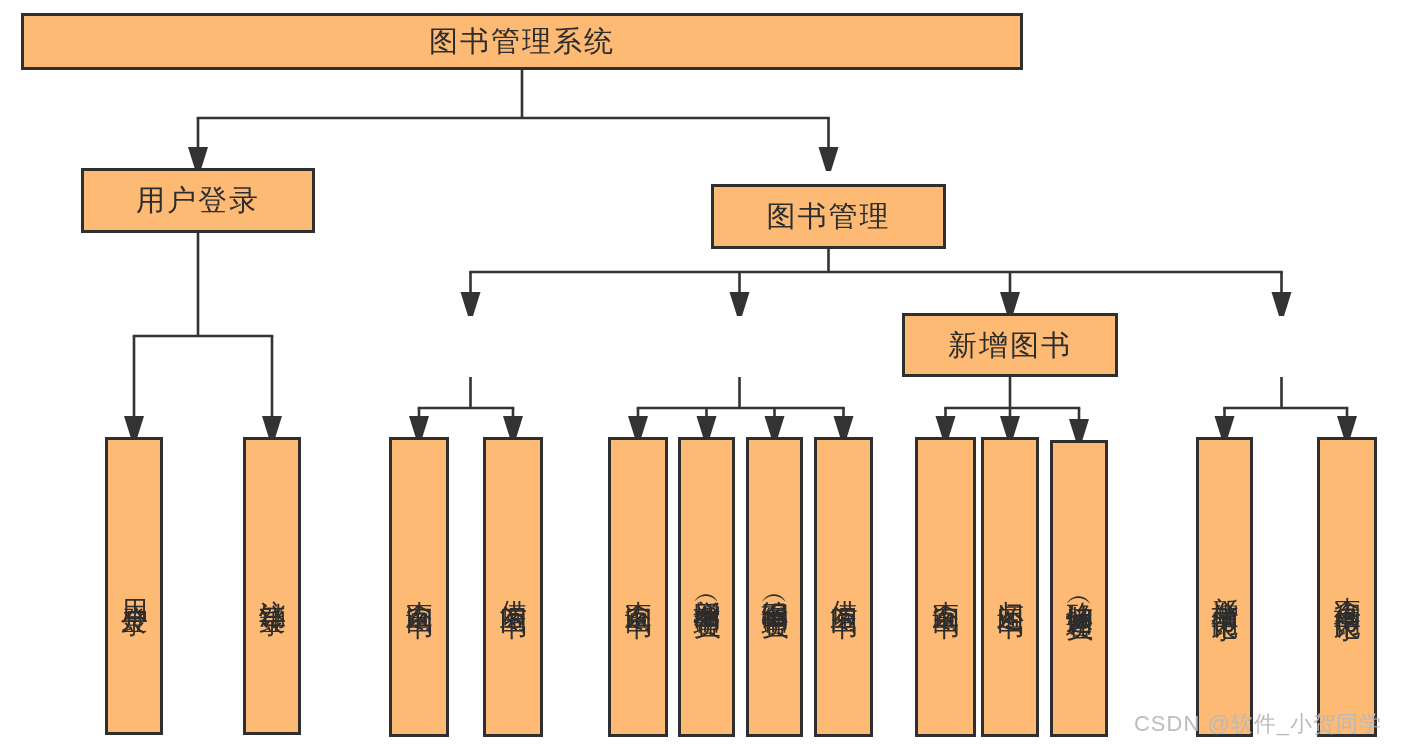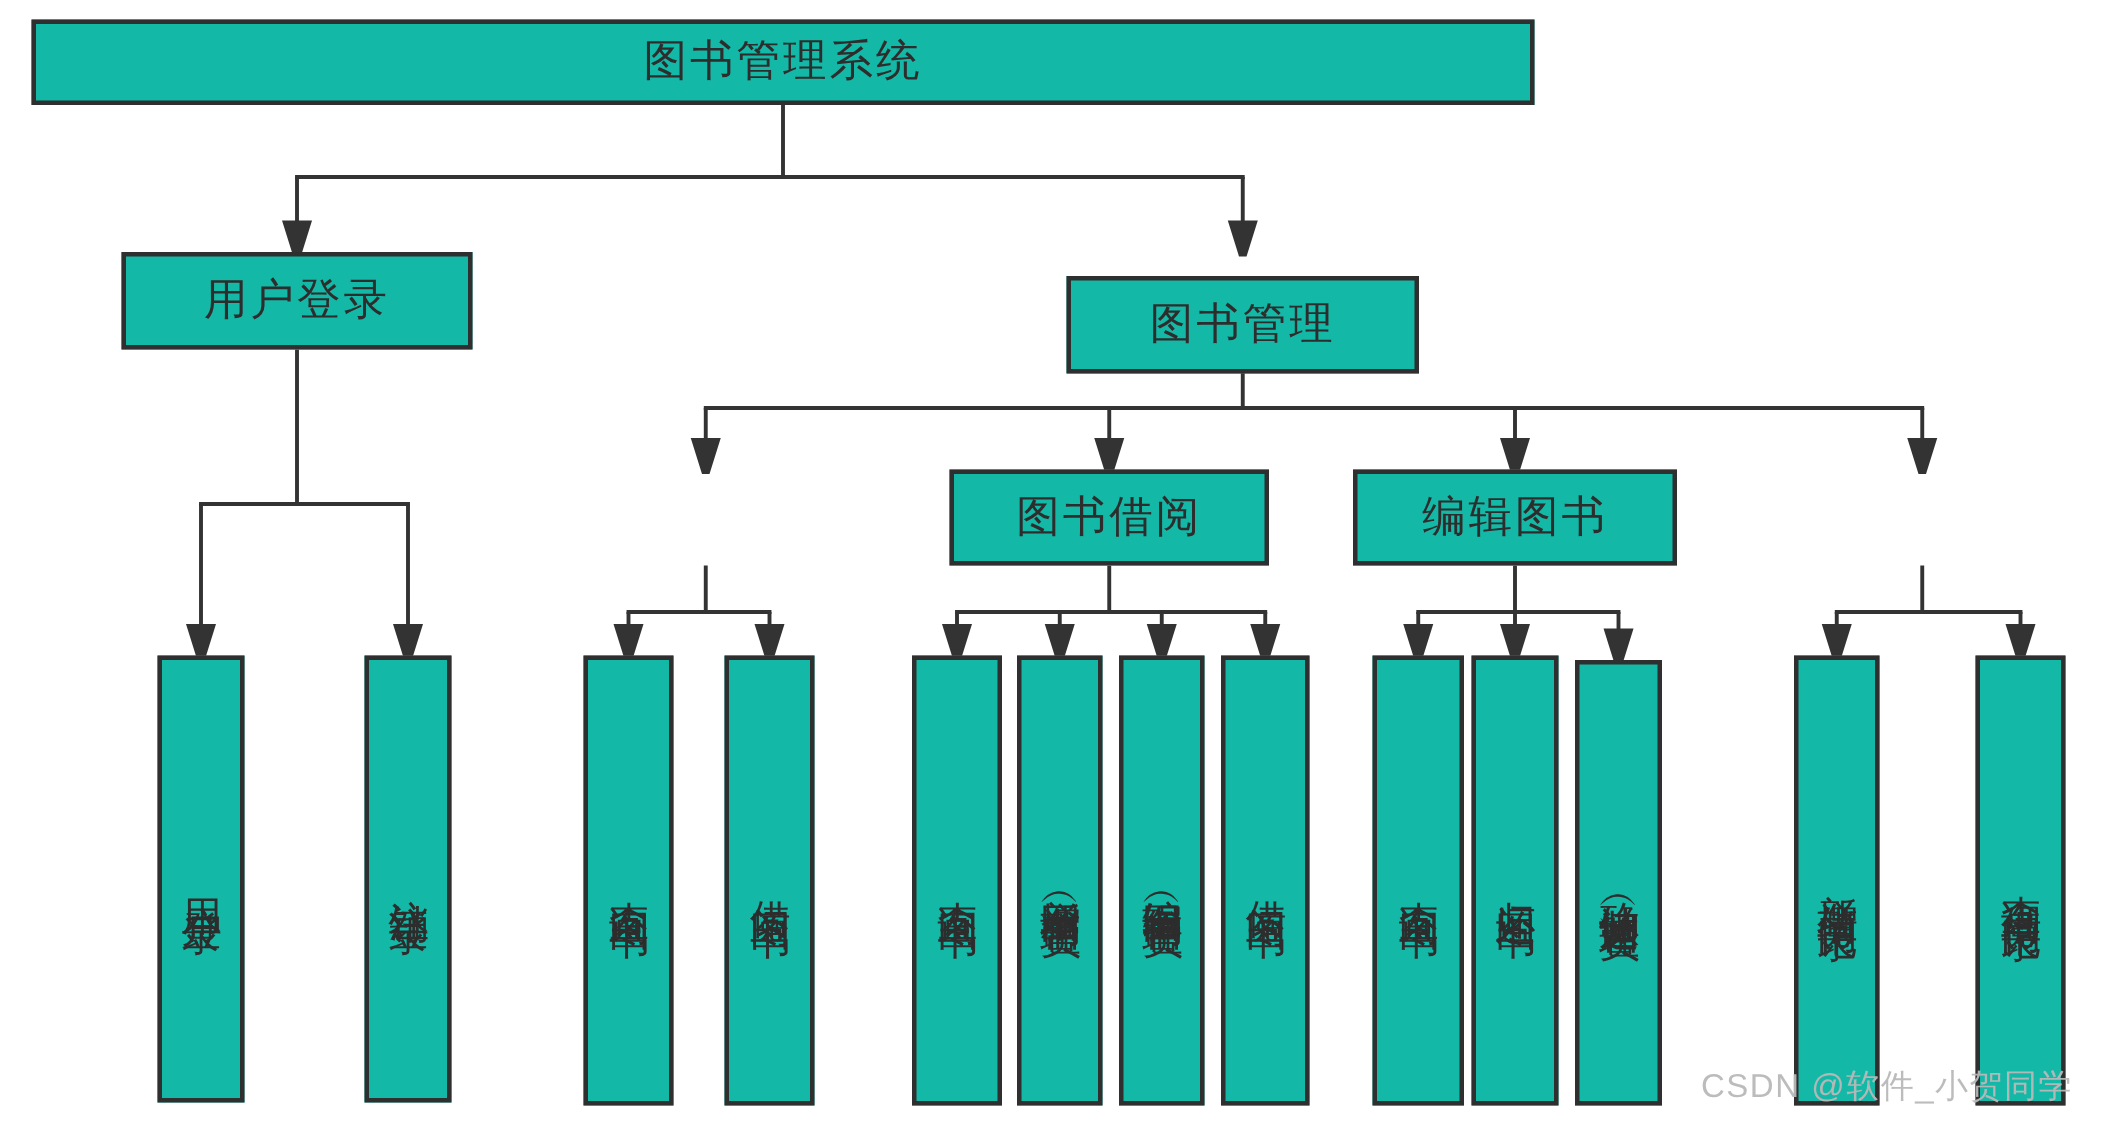--- a/index.html
+++ b/index.html
@@ -19,21 +19,21 @@
   }
   #connectors{
     position:absolute;
     left:0;top:0;
     width:1405px;height:747px;
     pointer-events:none;
   }
   .node{
     position:absolute;
     box-sizing:border-box;
-    background:#14b8a6;
+    background:#fdba74;
     border:3px solid var(--border);
     display:flex;
     align-items:center;
     justify-content:center;
     color:var(--text);
   }
   .node .label{
     font-size:29px;
     line-height:1;
     letter-spacing:2px;
@@ -121,25 +121,22 @@
   <div id="watermark">CSDN @软件_小贺同学</div>
 <div class="node" style="left: 21px; top: 13px; width: 1002px; height: 57px;">
       <span class="label">图书管理系统</span>
     </div>
     <div class="node" style="left: 81px; top: 168px; width: 234px; height: 65px;">
       <span class="label">用户登录</span>
     </div>
     <div class="node" style="left: 711px; top: 184px; width: 235px; height: 65px;">
       <span class="label">图书管理</span>
     </div>
-    <div class="node" style="left: 633px; top: 313px; width: 213px; height: 64px;">
-      <span class="label">图书借阅</span>
-    </div>
     <div class="node" style="left: 902px; top: 313px; width: 216px; height: 64px;">
-      <span class="label">编辑图书</span>
+      <span class="label">新增图书</span>
     </div>
     <div class="node vertical" style="left: 105px; top: 437px; width: 58px; height: 298px;">
       <span class="label">用户登录</span>
     </div>
     <div class="node vertical" style="left: 243px; top: 437px; width: 58px; height: 298px;">
       <span class="label">注销登录</span>
     </div>
     <div class="node vertical" style="left: 389px; top: 437px; width: 60px; height: 300px;">
       <span class="label">查询图书</span>
     </div>

